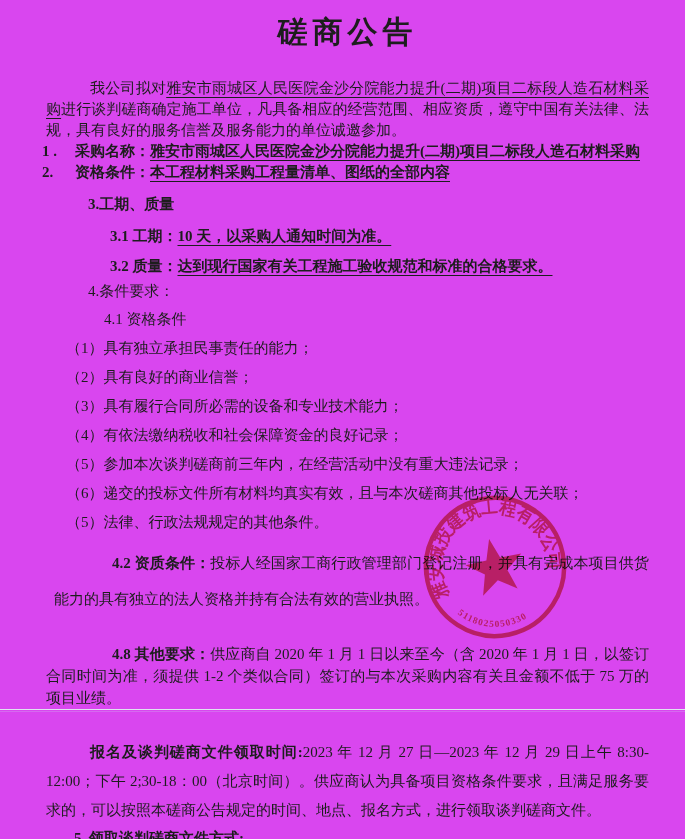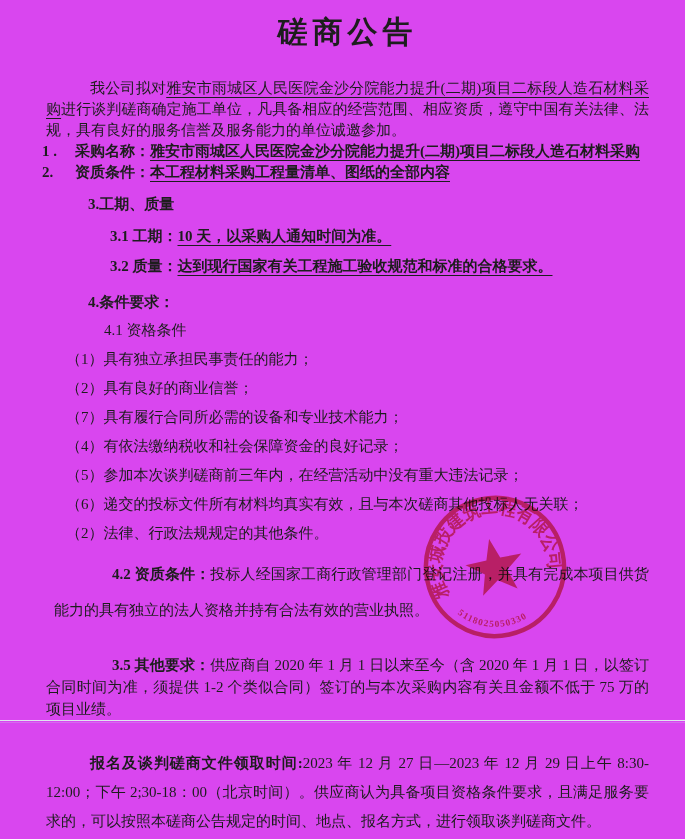--- a/index.html
+++ b/index.html
@@ -34,21 +34,21 @@
     text-underline-offset: 4px;
     text-decoration-thickness: 1px;
   }
   .b { font-weight: 700; }
   .num-row { margin-left: -4px; font-weight: 700; }
   .num-row:first-of-type { margin-top: 9px; }
   .num-row .num { display: inline-block; min-width: 33px; }
   .h3 { margin-top: 11px; margin-left: 42px; font-weight: 700; }
   .sub31 { margin-top: 11px; margin-left: 64px; font-weight: 700; }
   .sub32 { margin-top: 9px;  margin-left: 64px; font-weight: 700; }
-  .h4 { margin-top: 15px; margin-left: 42px; font-weight: 700; }
+  .h4 { margin-top: 4px; margin-left: 42px; font-weight: 400; }
   .h41 { margin-top: 7px; margin-left: 58px; }
   .qual { margin-left: 20px; margin-top: 8px; }
   .qual:first-of-type { margin-top: 7px; }
   .p42 { margin-top: 12px; margin-left: 8px; text-indent: 58px; line-height: 36px; text-align: justify; }
   .p43 { margin-top: 26px; text-indent: 66px; line-height: 22px; text-align: justify; }
   .divider {
     margin: 0 -36px 0 -46px;
     height: 0;
     border-top: 1px solid #dfe4ef;
     box-shadow: 0 2px 0 rgba(205, 214, 238, 0.25);
@@ -71,43 +71,43 @@
 <body>
 
 <div class="page">
 
   <div class="title">磋商公告</div>
 
   <p class="intro"><span>我公司拟对</span><span class="u">雅安市雨城区人民医院金沙分院能力提升(二期)项目二标段人造石材料采购</span><span>进行谈判磋商确定施工单位，凡具备相应的经营范围、相应资质，遵守中国有关法律、法规，具有良好的服务信誉及服务能力的单位诚邀参加。</span></p>
 
   <div class="num-row"><span class="num">1 .</span><span>采购名称：</span><span class="u">雅安市雨城区人民医院金沙分院能力提升(二期)项目二标段人造石材料采购</span></div>
 
-  <div class="num-row"><span class="num">2.</span><span>资质条件：</span><span class="u">本工程材料采购工程量清单、图纸的全部内容</span></div>
+  <div class="num-row"><span class="num">2.</span><span>资格条件：</span><span class="u">本工程材料采购工程量清单、图纸的全部内容</span></div>
 
   <div class="h3">3.工期、质量</div>
 
   <div class="sub31"><span>3.1 工期：</span><span class="u">10 天，以采购人通知时间为准。</span></div>
 
   <div class="sub32"><span>3.2 质量：</span><span class="u">达到现行国家有关工程施工验收规范和标准的合格要求。</span></div>
 
   <div class="h4">4.条件要求：</div>
 
   <div class="h41">4.1 资格条件</div>
 
   <div class="qual">（1）具有独立承担民事责任的能力；</div>
   <div class="qual">（2）具有良好的商业信誉；</div>
-  <div class="qual">（7）具有履行合同所必需的设备和专业技术能力；</div>
+  <div class="qual">（3）具有履行合同所必需的设备和专业技术能力；</div>
   <div class="qual">（4）有依法缴纳税收和社会保障资金的良好记录；</div>
   <div class="qual">（5）参加本次谈判磋商前三年内，在经营活动中没有重大违法记录；</div>
   <div class="qual">（6）递交的投标文件所有材料均真实有效，且与本次磋商其他投标人无关联；</div>
-  <div class="qual">（2）法律、行政法规规定的其他条件。</div>
+  <div class="qual">（5）法律、行政法规规定的其他条件。</div>
 
   <p class="p42"><span class="b">4.2 资质条件：</span><span>投标人经国家工商行政管理部门登记注册，并具有完成本项目供货能力的具有独立的法人资格并持有合法有效的营业执照。</span></p>
 
-  <p class="p43"><span class="b">3.5 其他要求：</span><span>供应商自 2020 年 1 月 1 日以来至今（含 2020 年 1 月 1 日，以签订合同时间为准，须提供 1-2 个类似合同）签订的与本次采购内容有关且金额不低于 75 万的项目业绩。</span></p>
+  <p class="p43"><span class="b">4.8 其他要求：</span><span>供应商自 2020 年 1 月 1 日以来至今（含 2020 年 1 月 1 日，以签订合同时间为准，须提供 1-2 个类似合同）签订的与本次采购内容有关且金额不低于 75 万的项目业绩。</span></p>
 
   <div class="divider"></div>
 
   <p class="pickup"><span class="b">报名及谈判磋商文件领取时间:</span><span>2023 年 12 月 27 日—2023 年 12 月 29 日上午 8:30-12:00；下午 2;30-18：00（北京时间）。供应商认为具备项目资格条件要求，且满足服务要求的，可以按照本磋商公告规定的时间、地点、报名方式，进行领取谈判磋商文件。</span></p>
 
   <div class="h5">5. 领取谈判磋商文件方式:</div>
 
   <div class="seal">
     <svg viewBox="0 0 200 200" xmlns="http://www.w3.org/2000/svg">
       <g transform="rotate(-12 100 100)" opacity="0.82">

